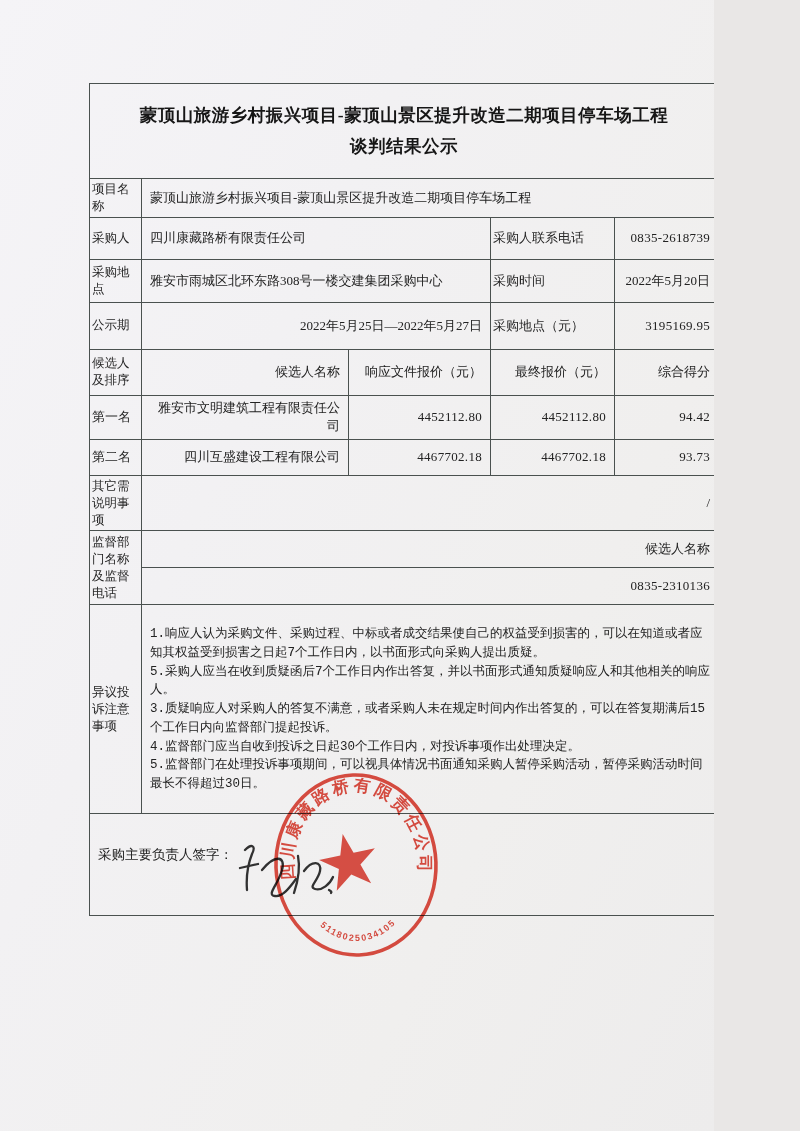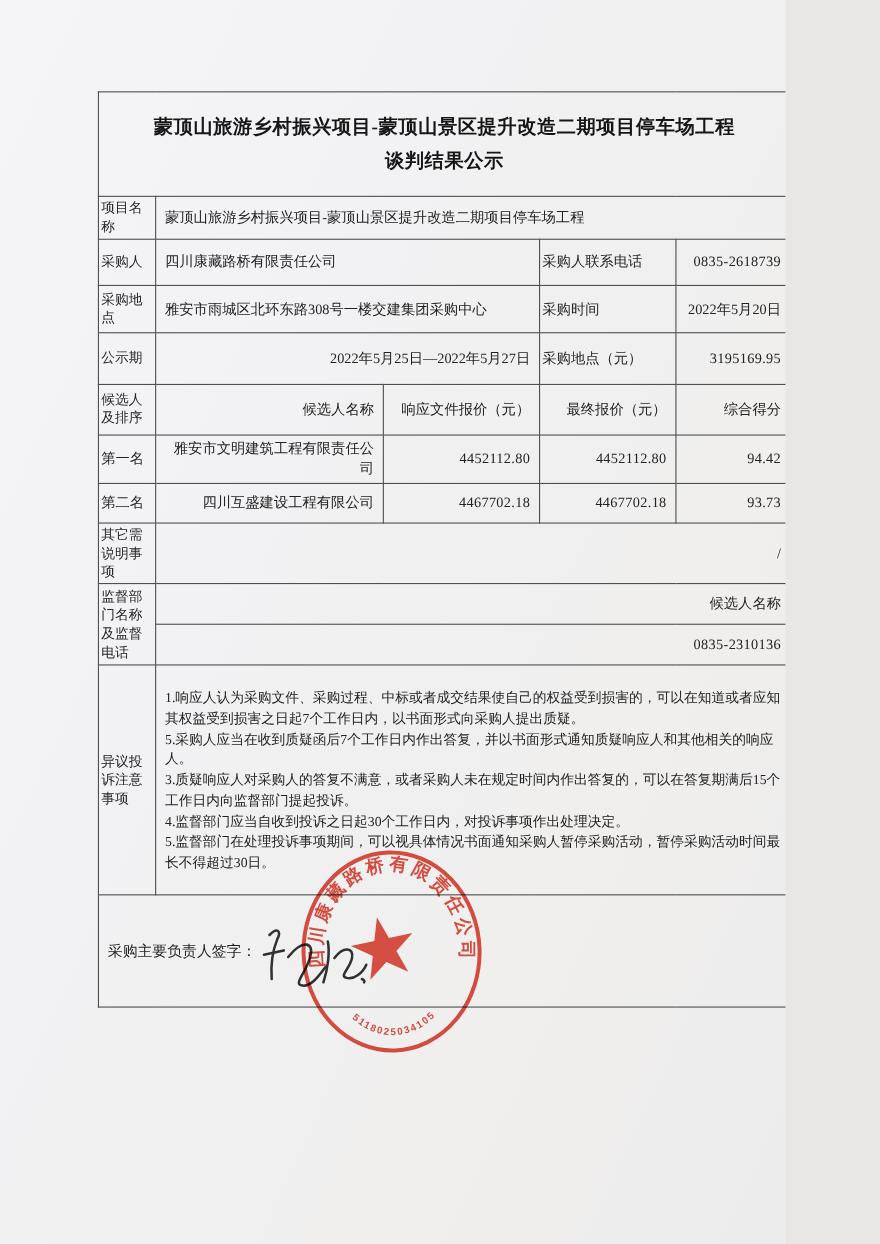--- a/index.html
+++ b/index.html
@@ -25,37 +25,37 @@
   .title-cell{
     text-align:center;font-weight:bold;font-size:17.5px;color:#161616;
     line-height:1.75;letter-spacing:.5px;
   }
   .lbl{font-size:12.5px;text-align:left;padding:2px 2px;line-height:1.35;color:#262626;}
   .val{font-size:13px;padding:3px 8px;color:#222;}
   .left{text-align:left;}
   .center{text-align:right;}
   .num{font-size:13px;letter-spacing:.3px;}
   .law{font-size:12.5px;line-height:1.5;text-align:left;padding:5px 8px 5px 8px;vertical-align:middle;}
-  .law div{margin:0;}
+  .law div{margin:0;font-family:Liberation Mono, monospace;}
   tr.r-title{height:95px;}
   tr.r-name{height:38px;}
   tr.r-purchaser{height:42px;}
   tr.r-loc{height:43px;}
   tr.r-period{height:47px;}
   tr.r-chead{height:46px;}
   tr.r-c1{height:44px;margin-left:32px;}
   tr.r-c2{height:36px;}
   tr.r-other{height:44px;}
   tr.r-sup1{height:37px;}
   tr.r-sup2{height:37px;}
   tr.r-complaint{height:209px;}
   tr.r-sign{height:102px;}
   .sign-cell{position:relative;}
   .sign-label{
-    position:absolute;left:8px;top:42px;font-size:13.5px;color:#222;white-space:nowrap;
+    position:absolute;left:8px;top:32px;font-size:13.5px;color:#222;white-space:nowrap;
   }
   .signature-svg{
     position:absolute;left:232px;top:838px;width:115px;height:62px;
     z-index:3;mix-blend-mode:multiply;
   }
   .stamp-svg{
     position:absolute;left:269px;top:769px;width:174px;height:194px;
     z-index:4;mix-blend-mode:multiply;opacity:.88;
     transform:rotate(-2deg);
   }

